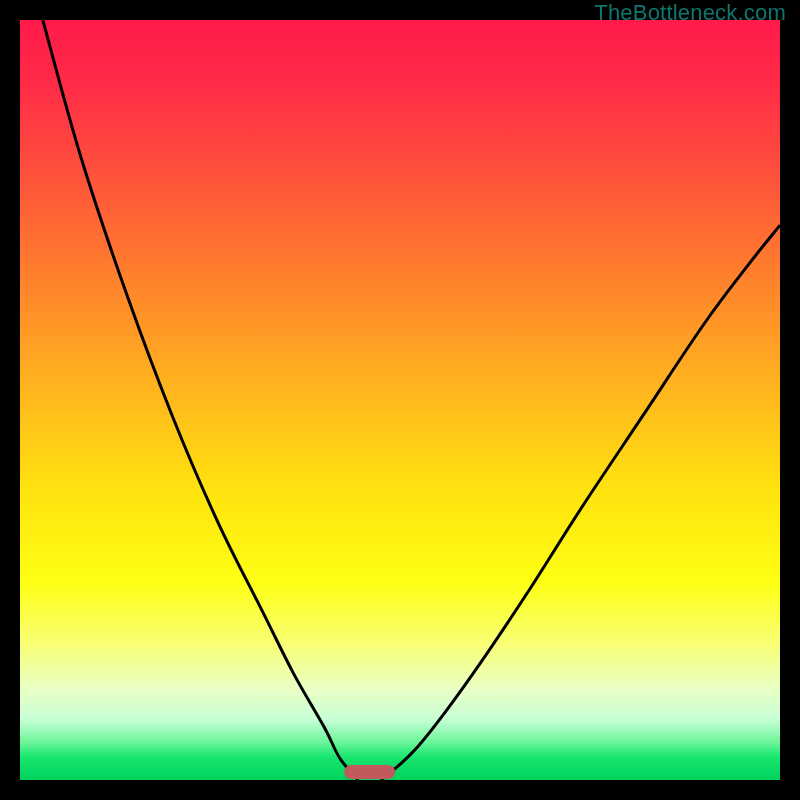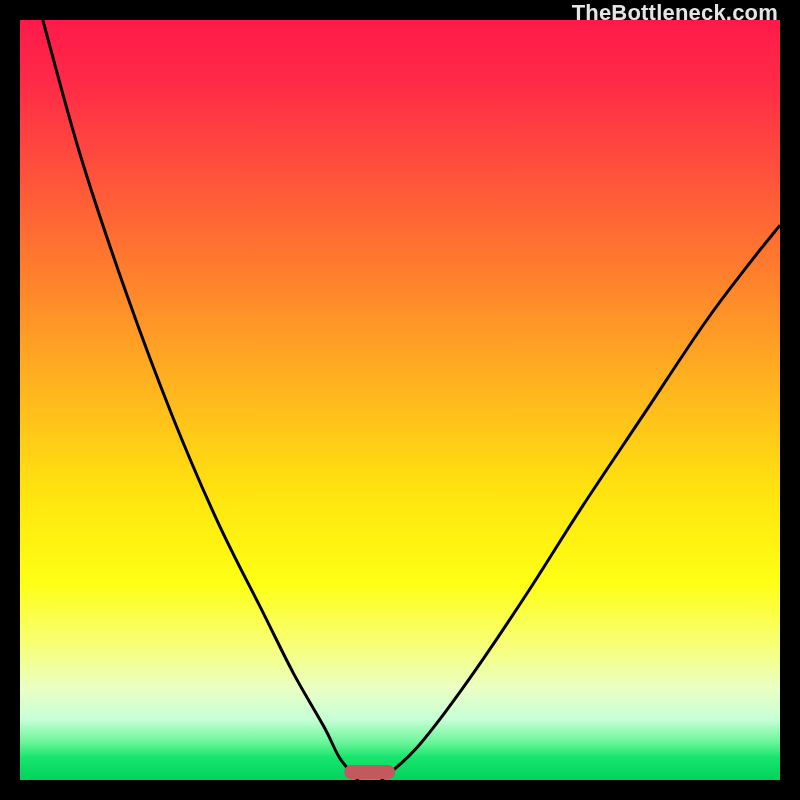--- a/index.html
+++ b/index.html
@@ -48,24 +48,24 @@
     width: 52px;
     height: 14px;
     border-radius: 7px;
     background: #c1595d;
     bottom: 1px;
     transform: translateX(-50%);
   }
   .watermark {
     position: absolute;
     top: 0px;
-    right: 22px;
-    color: #e5e5e5;
+    right: 14px;
+    color: #0f766e;
     font-size: 22px;
-    font-weight: 700;
+    font-weight: 400;
     letter-spacing: 0.2px;
     user-select: none;
   }
 </style>
 </head>
 <body>
 
 <div class="watermark">TheBottleneck.com</div>
 
 <div class="frame">

